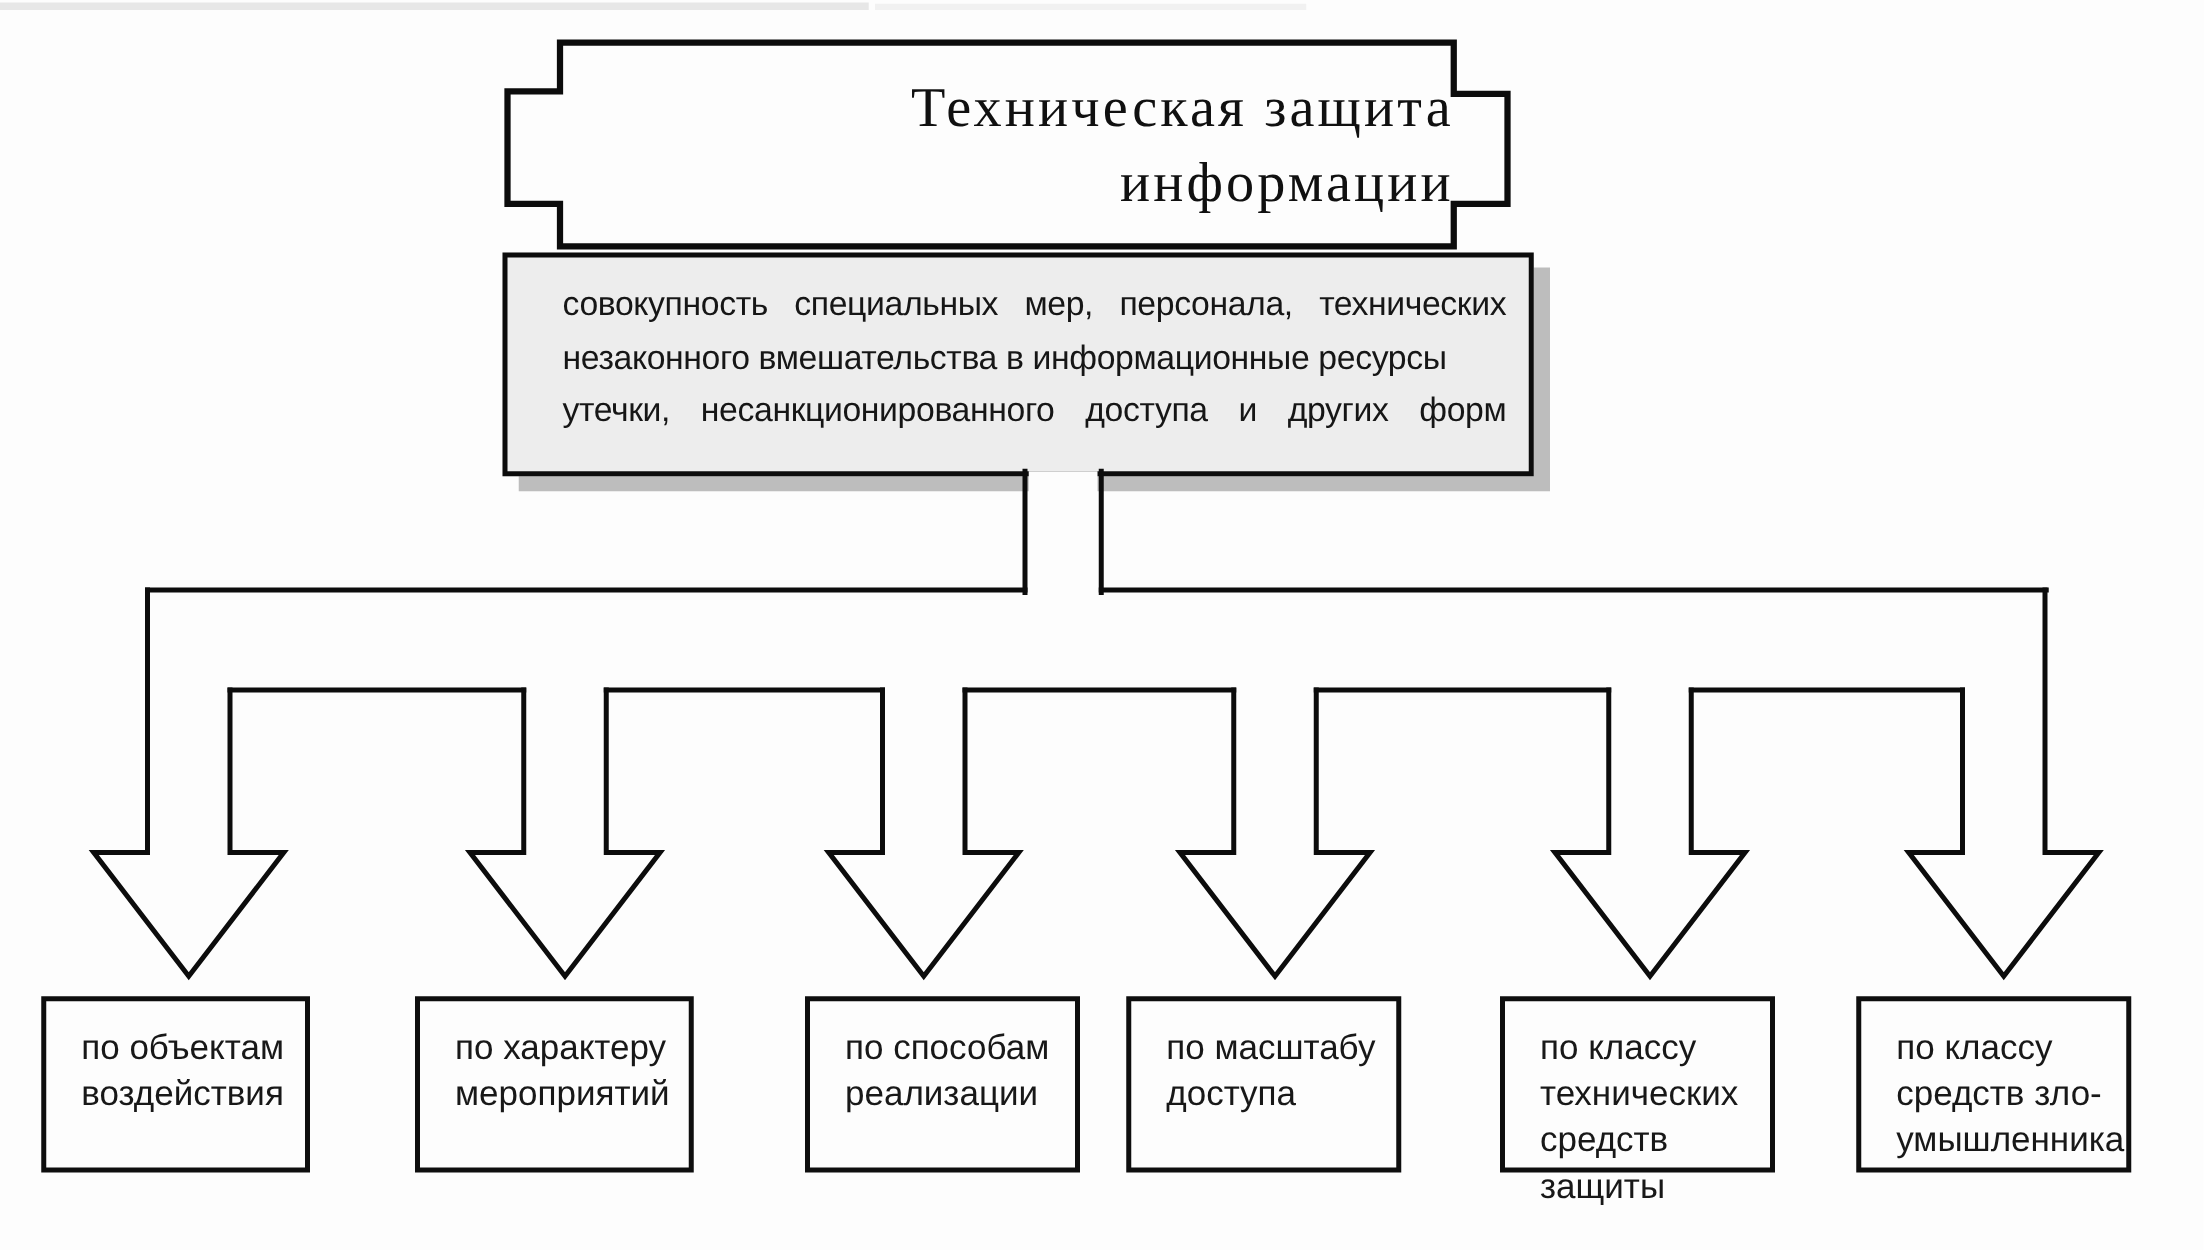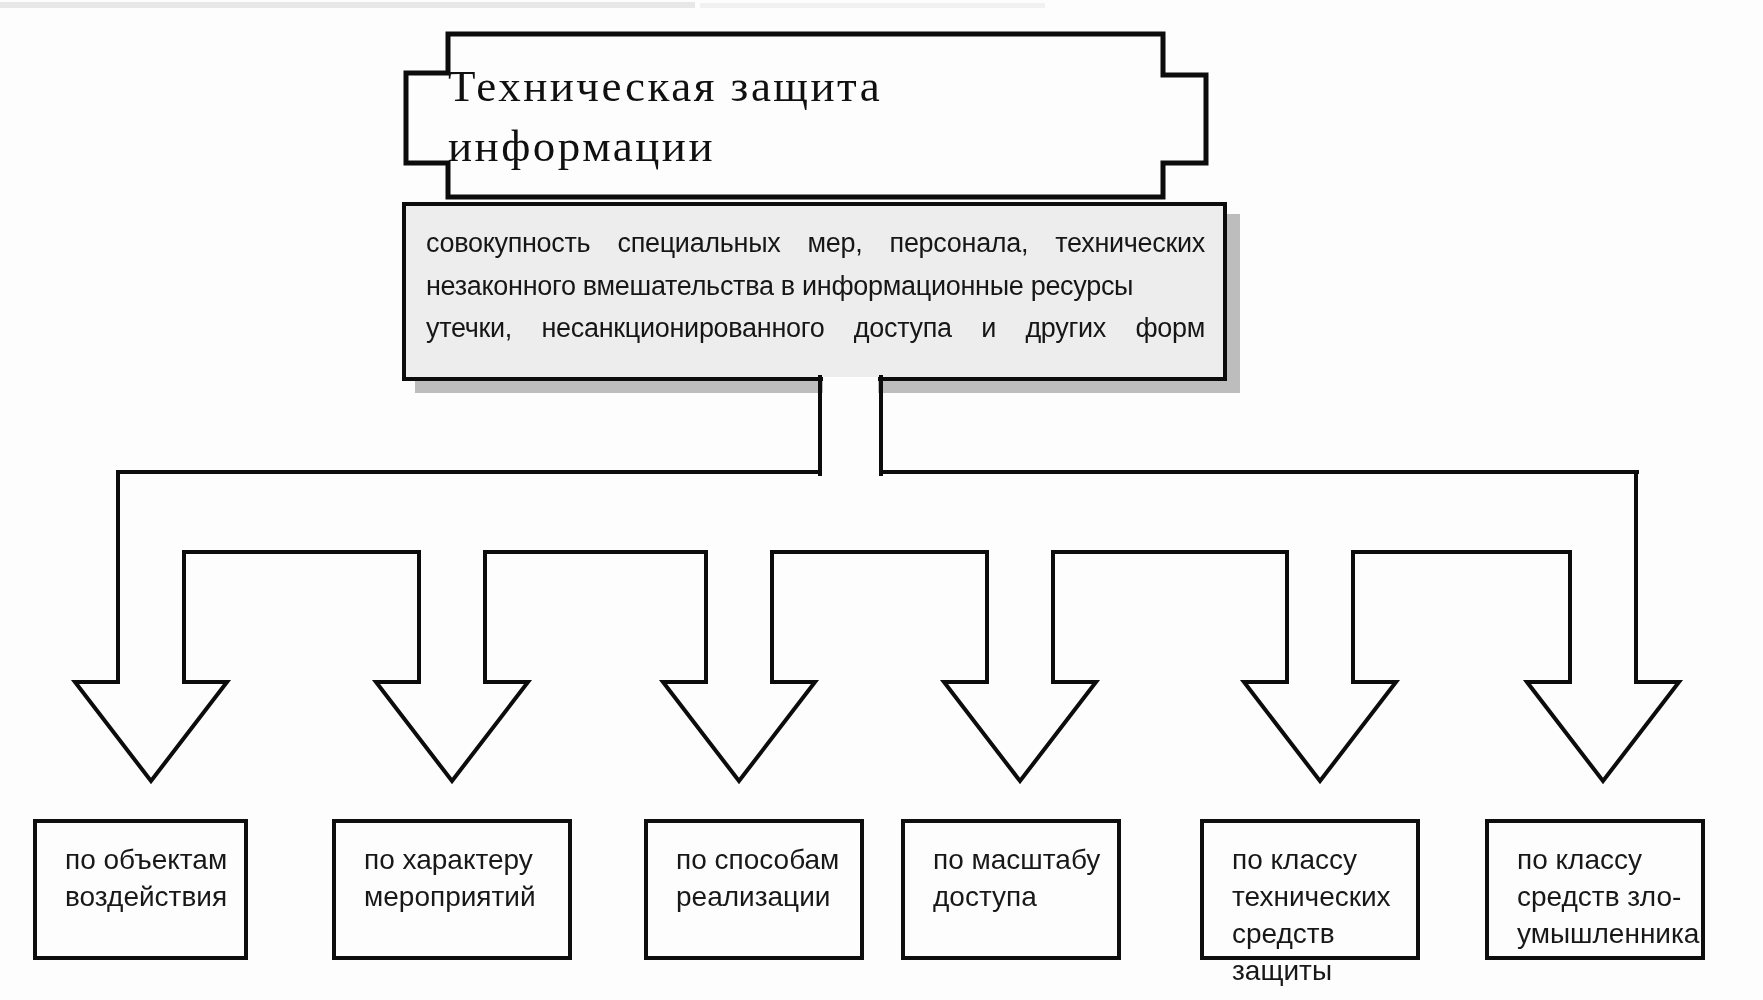--- a/index.html
+++ b/index.html
@@ -17,46 +17,47 @@
   .def-box{
     position:absolute;left:402px;top:202px;width:825px;height:179px;
     box-sizing:border-box;background:#ededed;border:4px solid #0c0c0c;
     box-shadow:13px 12px 0 #bdbdbd;
     padding:16px 18px 0 20px;
   }
   .def-line{
     font-size:27px;line-height:42.5px;color:#161616;
     text-align:justify;text-align-last:justify;
     letter-spacing:-0.3px;
+    margin-left:24px;
   }
   .def-line.last{text-align:left;text-align-last:left;}
 
   
   .overlay{position:absolute;left:0;top:0;width:1763px;height:1000px;pointer-events:none;}
 
   
   .title-box{
     position:absolute;left:448px;top:34px;width:715px;height:163px;
-    display:flex;flex-direction:column;align-items:flex-start;justify-content:center;
+    display:flex;flex-direction:column;align-items:flex-end;justify-content:center;
     font-family:"Liberation Serif",serif;color:#101010;
   }
   .title-line{font-size:45px;line-height:60px;letter-spacing:2.5px;white-space:nowrap;}
 
   
   .cat-box{
     position:absolute;top:797px;height:141px;box-sizing:border-box;
-    background:#fdfdfd;border:4px solid #0e0e0e;margin-top:22px;
+    background:#fdfdfd;border:4px solid #0e0e0e;
   }
   .cat-box .cat-label{
     padding:18px 6px 0 28px;
     font-size:28px;line-height:37px;color:#181818;
     white-space:pre-line;
   }
   .cat-1{left:33px;width:215px;}
-  .cat-2{left:332px;width:240px;}
+  .cat-2{left:332px;width:223px;}
   .cat-3{left:644px;width:220px;}
   .cat-4{left:901px;width:220px;}
   .cat-5{left:1200px;width:220px;}
   .cat-6{left:1485px;width:220px;}
 </style>
 </head>
 <body>
 
 <div class="canvas">
 

